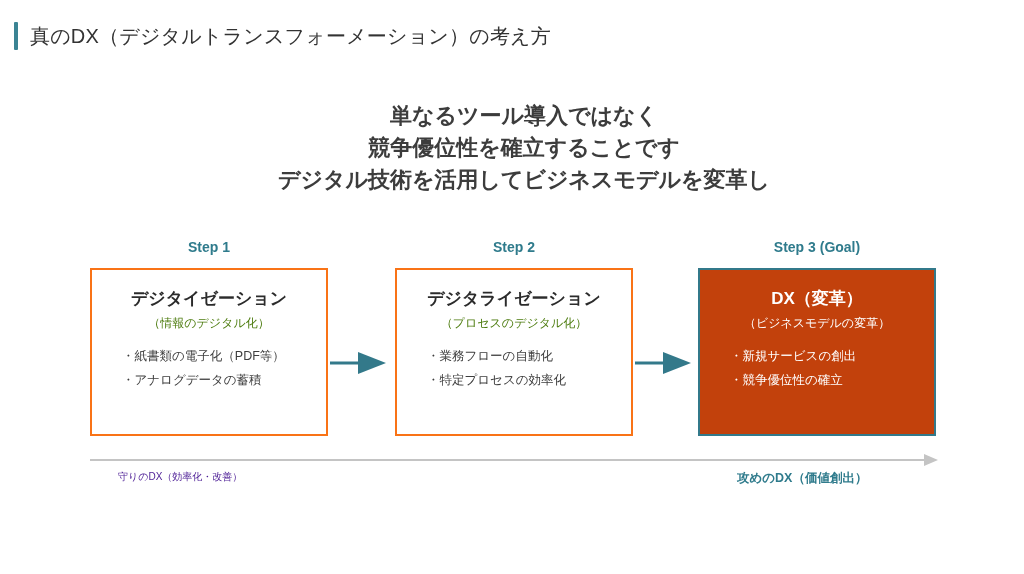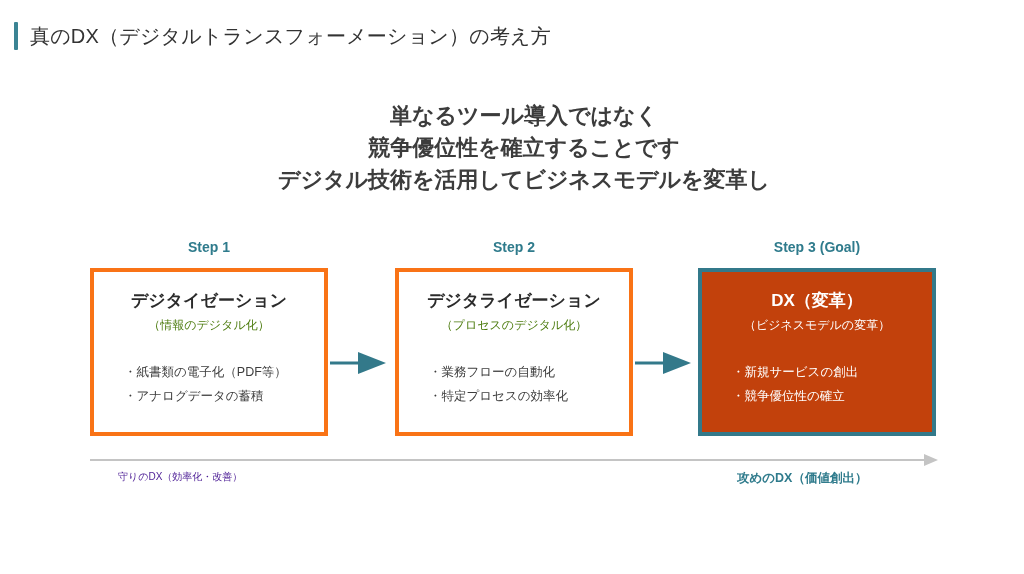--- a/index.html
+++ b/index.html
@@ -82,21 +82,21 @@
     color: #2f7b8c;
     margin-bottom: 12px;
     height: 18px;
     line-height: 18px;
     white-space: nowrap;
   }
 
   .step-box {
     box-sizing: border-box;
     height: 168px;
-    border: 4px solid #f97316;
+    border: 2px solid #f97316;
     background: #ffffff;
     padding: 18px 14px 0 14px;
     text-align: center;
   }
   .step-box.filled {
     background: #c2410c;
     border-color: #33798a;
   }
 
   .box-title {
@@ -107,21 +107,21 @@
     white-space: nowrap;
   }
   .box-sub {
     font-size: 12px;
     color: #4d7c0f;
     line-height: 18px;
     margin-top: 4px;
     white-space: nowrap;
   }
   .box-bullets {
-    margin-top: 26px;
+    margin-top: 12px;
     text-align: left;
     padding-left: 16px;
   }
   .box-bullet {
     font-size: 12.5px;
     color: #3d3d3d;
     line-height: 24px;
     white-space: nowrap;
   }
   .step-box.filled .box-title,

